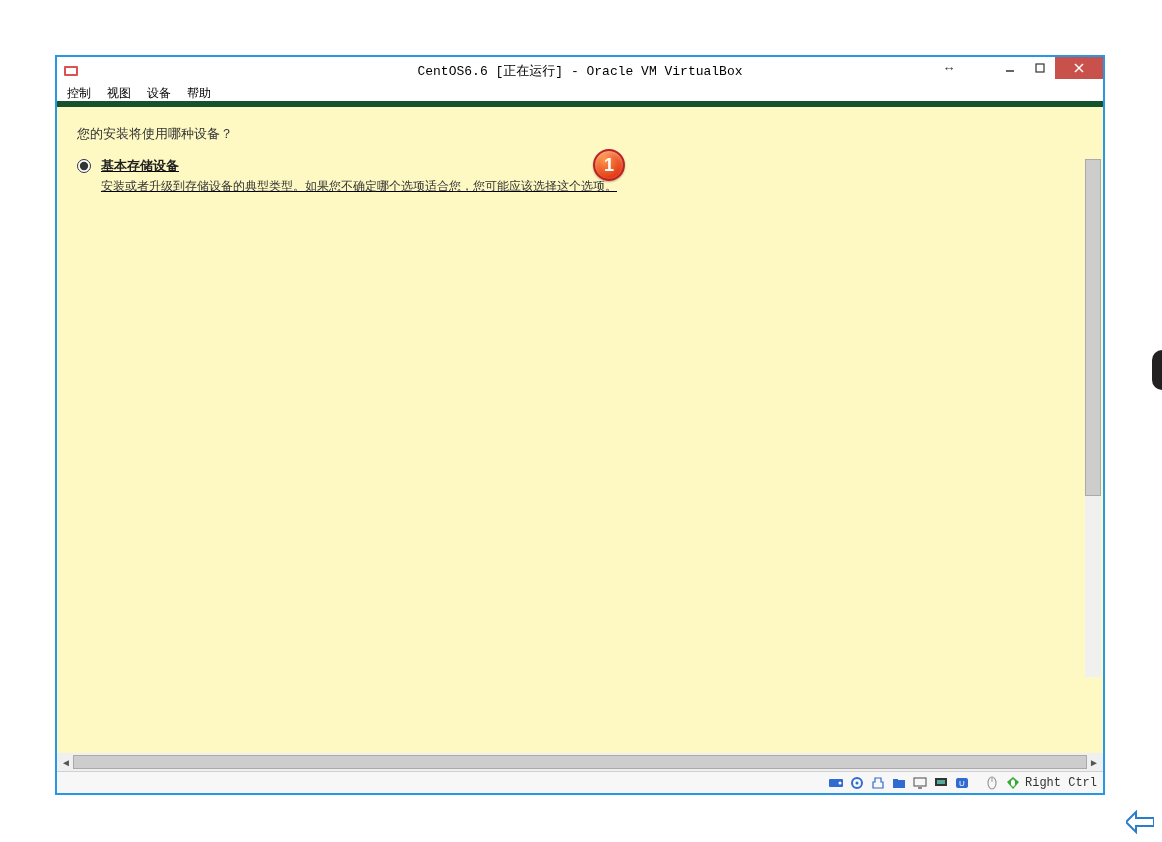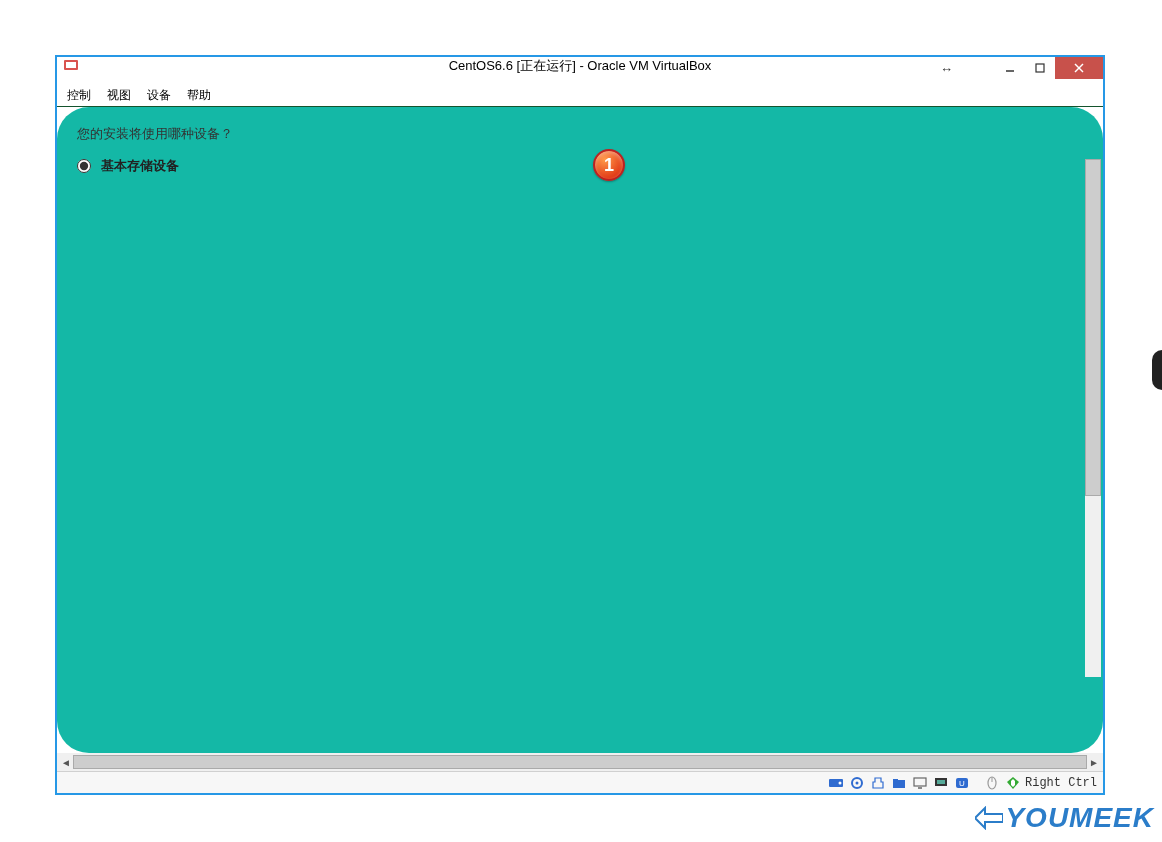--- a/index.html
+++ b/index.html
@@ -1,29 +1,29 @@
 <!DOCTYPE html>
 <html><head>
 <meta charset="utf-8">
 <style>
 * { box-sizing: border-box; margin: 0; padding: 0; }
 body { font-family: "Microsoft YaHei", SimSun, Arial, sans-serif; background: #fff; width: 1162px; height: 842px; position: relative; }
 .outer-frame { position: absolute; left: 55px; top: 55px; width: 1050px; height: 740px; border: 2px solid #2698e6; background: #fff; }
-.titlebar { height: 28px; background: #fff; display: flex; position: relative; }
+.titlebar { height: 28px; background: #fff; display: flex; align-items: center; position: relative; font-family: Liberation Mono, monospace; }
 .app-icon { width: 16px; height: 16px; margin-left: 6px; }
 .title-text { flex: 1; text-align: center; font-size: 13px; color: #000; position: absolute; left: 0; right: 0; pointer-events: none; }
 .win-controls { position: absolute; right: 0; top: 0; display: flex; height: 22px; }
 .win-btn { width: 30px; height: 22px; display: flex; align-items: center; justify-content: center; font-size: 12px; color: #333; }
 .win-btn.close { background: #c8514b; color: #fff; width: 48px; }
 .resize-indicator { position: absolute; right: 150px; top: 3px; font-size: 13px; color: #333; }
-.menubar { height: 22px; padding: 2px 10px; display: flex; gap: 16px; font-size: 12px; color: #000; border-bottom: 1px solid #14532d; align-items: center; }
+.menubar { height: 22px; padding: 2px 10px; display: flex; gap: 16px; font-size: 12px; color: #000; border-bottom: 6px solid #14532d; align-items: center; }
 .menu-item { cursor: default; }
-.content-area { position: relative; height: calc(100% - 28px - 22px - 22px - 18px); background: #14b8a6; border-radius: 32px; }
+.content-area { position: relative; height: calc(100% - 28px - 22px - 22px - 18px); background: #fef9c3; }
 .question { padding: 18px 20px 10px 20px; font-size: 13px; color: #333; }
-.option-block { padding: 4px 10px 8px 20px; }
+.option-block { padding: 4px 10px 8px 20px; text-decoration: underline; }
 .option-row { display: flex; align-items: flex-start; gap: 10px; }
 .radio { margin-top: 2px; width: 14px; height: 14px; }
 .option-text { flex: 1; }
 .option-title { font-weight: bold; font-size: 13px; color: #222; }
 .option-desc { font-size: 12px; color: #333; line-height: 1.6; margin-top: 2px; max-width: 760px; }
 .badge { width: 32px; height: 32px; border-radius: 50%; background: radial-gradient(circle at 35% 30%, #ff9a4a, #e23c18 70%); border: 2px solid #b22; display: inline-flex; align-items: center; justify-content: center; color: #fff; font-weight: bold; font-size: 18px; position: absolute; top: 42px; left: 536px; box-shadow: inset 0 2px 4px rgba(255,255,255,.4), 0 1px 2px rgba(0,0,0,.3); }
 .vscroll { position: absolute; right: 2px; top: 52px; width: 16px; height: calc(100% - 128px); background: #f0f0f0; }
 .vscroll-thumb { width: 100%; height: 65%; background: #cdcdcd; border: 1px solid #aaa; }
 .hscroll { height: 18px; background: #f0f0f0; display: flex; align-items: center; padding: 0 2px; }
 .hscroll-arrow { width: 14px; text-align: center; font-size: 10px; color: #555; }
@@ -75,20 +75,21 @@
   </div>
 
   <div class="content-area">
     <div class="question">您的安装将使用哪种设备？</div>
 
     <div class="option-block">
       <label class="option-row">
         <input type="radio" class="radio" name="storage" checked="" style="">
         <div class="option-text">
           <div class="option-title">基本存储设备</div>
+          <div class="option-desc">安装或者升级到存储设备的典型类型。如果您不确定哪个选项适合您，您可能应该选择这个选项。</div>
         </div>
       </label>
     </div>
 
 
     <div class="badge">1</div>
 
     <div class="vscroll">
       <div class="vscroll-thumb"></div>
     </div>
@@ -158,14 +159,13 @@
     <span class="status-text">Right Ctrl</span>
   </div>
 </div>
 
 <div class="side-nub"></div>
 
 <div class="watermark">
   <svg class="arrow-left" viewBox="0 0 28 24">
       <path d="M28 8 L10 8 L10 2 L0 12 L10 22 L10 16 L28 16 Z" fill="none" stroke="#2b7dc9" stroke-width="2"></path>
     </svg>
-  <span>YOUMEEK</span>
 </div>
 
 </body></html>

